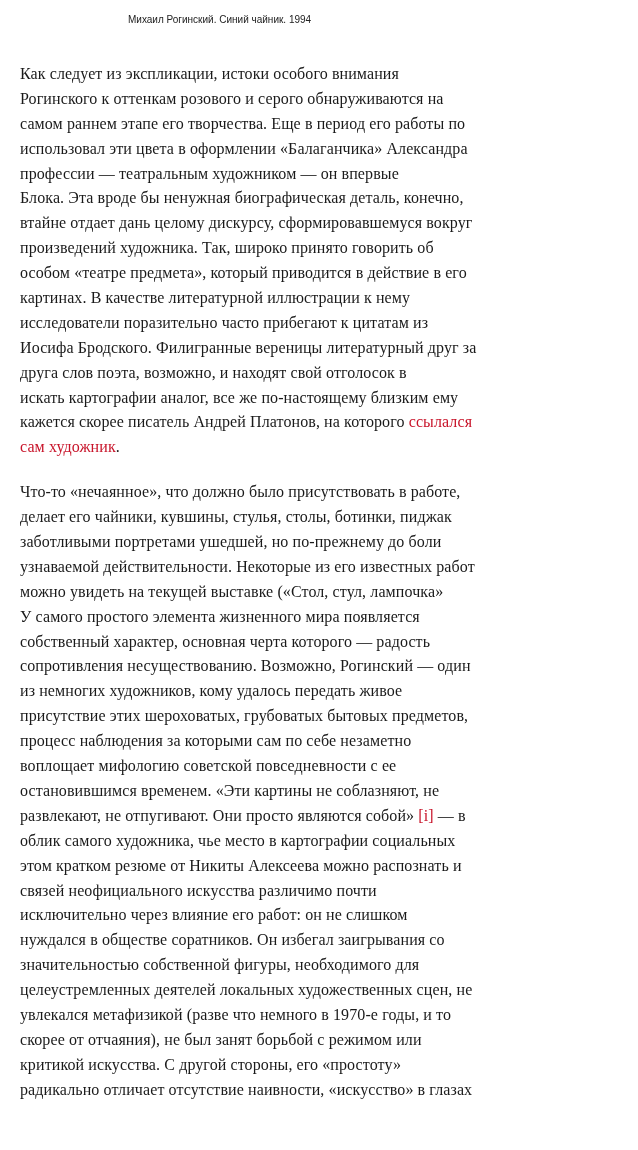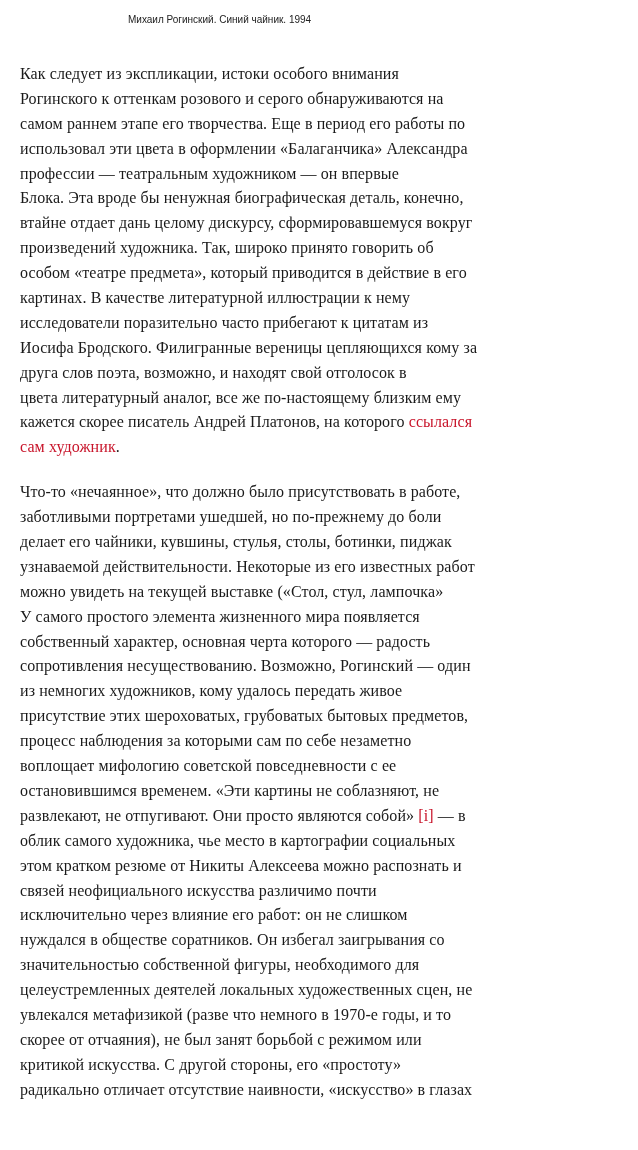--- a/index.html
+++ b/index.html
@@ -58,30 +58,30 @@
         <div class="line"><span>Рогинского к оттенкам розового и серого обнаруживаются на</span></div>
         <div class="line"><span>самом раннем этапе его творчества. Еще в период его работы по</span></div>
         <div class="line"><span>использовал эти цвета в оформлении «Балаганчика» Александра</span></div>
         <div class="line"><span>профессии — театральным художником — он впервые</span></div>
         <div class="line"><span>Блока. Эта вроде бы ненужная биографическая деталь, конечно,</span></div>
         <div class="line"><span>втайне отдает дань целому дискурсу, сформировавшемуся вокруг</span></div>
         <div class="line"><span>произведений художника. Так, широко принято говорить об</span></div>
         <div class="line"><span>особом «театре предмета», который приводится в действие в его</span></div>
         <div class="line"><span>картинах. В качестве литературной иллюстрации к нему</span></div>
         <div class="line"><span>исследователи поразительно часто прибегают к цитатам из</span></div>
-        <div class="line"><span>Иосифа Бродского. Филигранные вереницы цепляющихся кому за</span></div>
+        <div class="line"><span>Иосифа Бродского. Филигранные вереницы литературный друг за</span></div>
         <div class="line"><span>друга слов поэта, возможно, и находят свой отголосок в</span></div>
-        <div class="line"><span>цвета литературный аналог, все же по-настоящему близким ему</span></div>
+        <div class="line"><span>искать картографии аналог, все же по-настоящему близким ему</span></div>
         <div class="line"><span>кажется скорее писатель Андрей Платонов, на которого </span><span class="link">ссылался</span></div>
         <div class="line"><span class="link">сам художник</span><span>.</span></div>
       </div>
       <div class="paragraph">
         <div class="line"><span>Что-то «нечаянное», что должно было присутствовать в работе,</span></div>
+        <div class="line"><span>делает его чайники, кувшины, стулья, столы, ботинки, пиджак</span></div>
         <div class="line"><span>заботливыми портретами ушедшей, но по-прежнему до боли</span></div>
-        <div class="line"><span>делает его чайники, кувшины, стулья, столы, ботинки, пиджак</span></div>
         <div class="line"><span>узнаваемой действительности. Некоторые из его известных работ</span></div>
         <div class="line"><span>можно увидеть на текущей выставке («Стол, стул, лампочка»</span></div>
         <div class="line"><span>У самого простого элемента жизненного мира появляется</span></div>
         <div class="line"><span>собственный характер, основная черта которого — радость</span></div>
         <div class="line"><span>сопротивления несуществованию. Возможно, Рогинский — один</span></div>
         <div class="line"><span>из немногих художников, кому удалось передать живое</span></div>
         <div class="line"><span>присутствие этих шероховатых, грубоватых бытовых предметов,</span></div>
         <div class="line"><span>процесс наблюдения за которыми сам по себе незаметно</span></div>
         <div class="line"><span>воплощает мифологию советской повседневности с ее</span></div>
         <div class="line"><span>остановившимся временем. «Эти картины не соблазняют, не</span></div>

